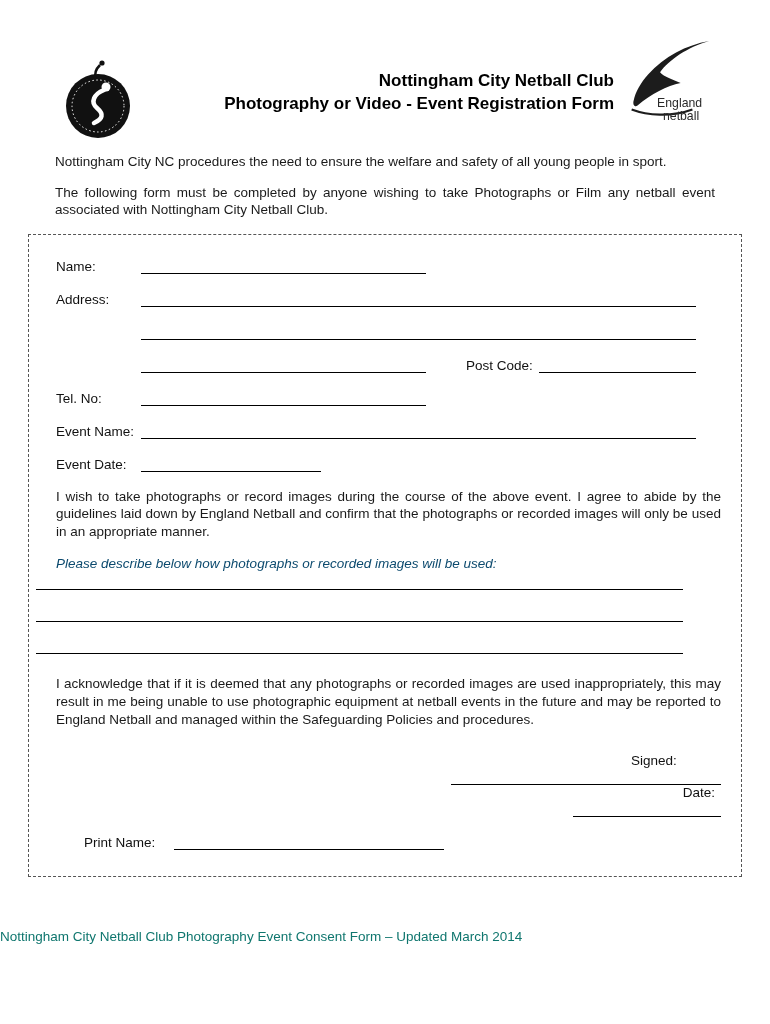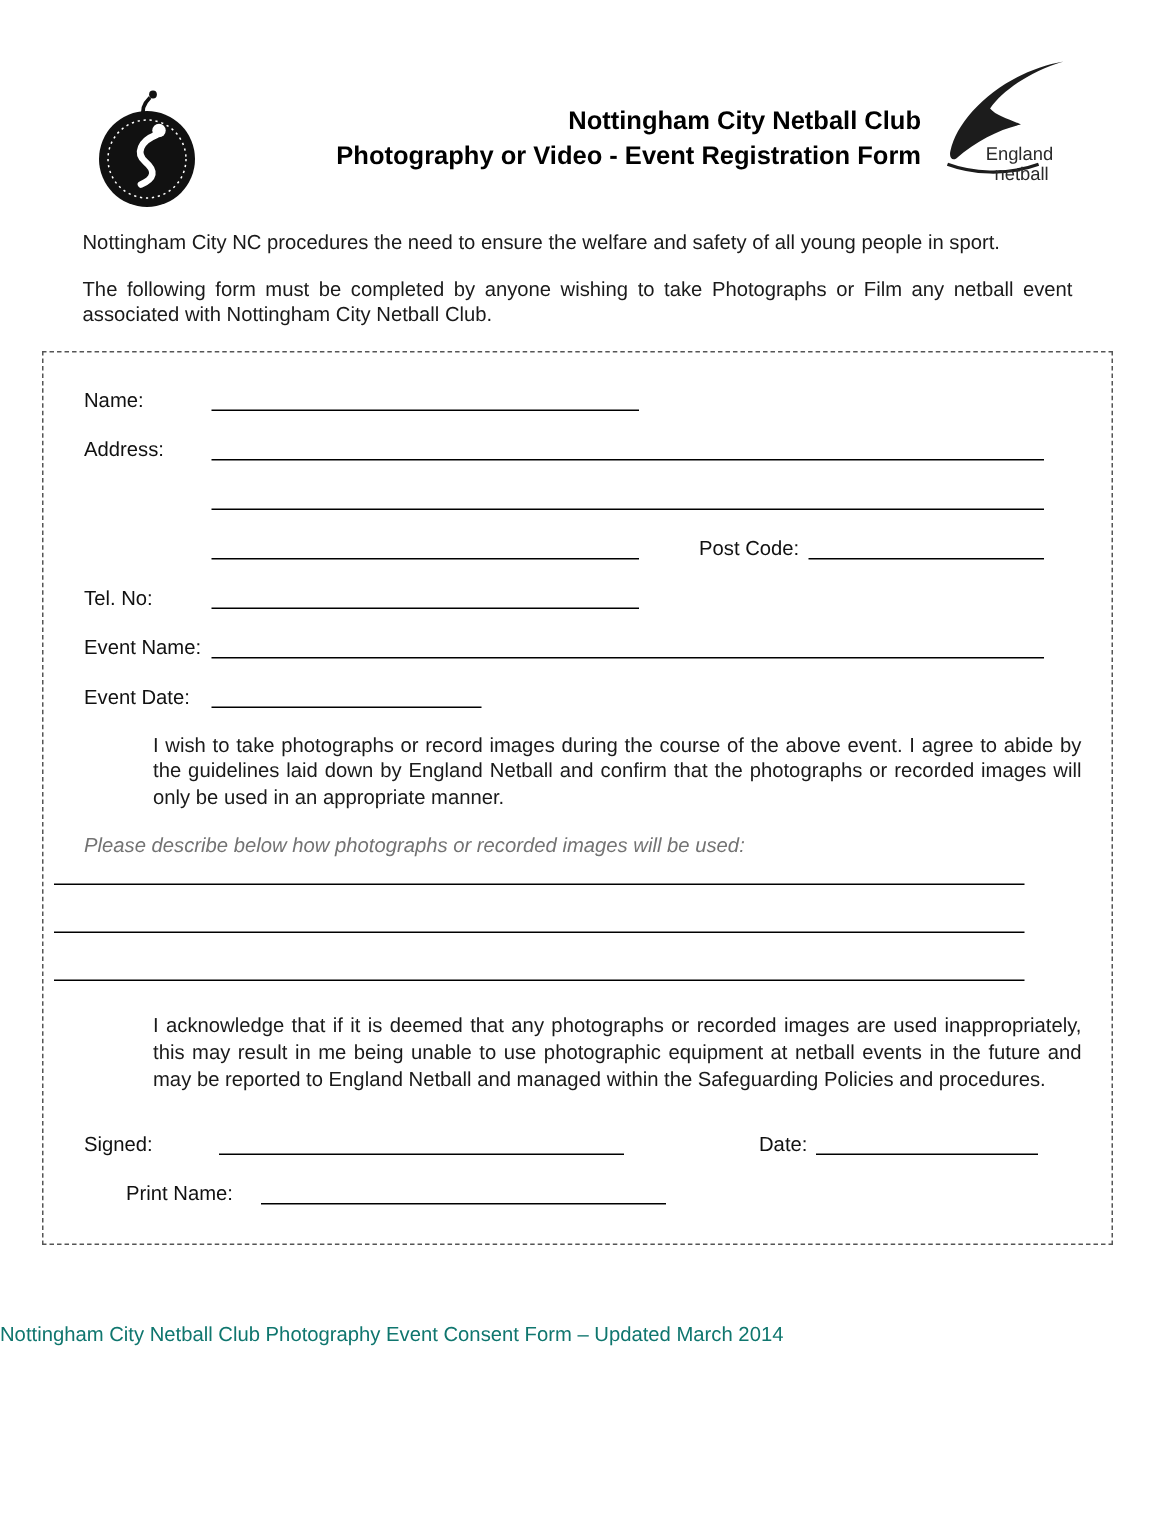--- a/index.html
+++ b/index.html
@@ -31,27 +31,27 @@
   .spacer85 { width:85px; flex:0 0 auto; }
   .line { border-bottom:1px solid #000; height:17px; flex:0 0 auto; }
   .w285 { width:285px; }
   .w270 { width:270px; }
   .w180 { width:180px; }
   .w148 { width:148px; }
   .flexline { flex:1 1 auto; margin-right:25px; }
   .pc-label { margin-left:40px; margin-right:6px; flex:0 0 auto; }
   .date-label { margin-left:90px; margin-right:6px; flex:0 0 auto; }
 
-  .para { margin-top:6px; line-height:1.32; text-align:justify; color:#1a1a1a;margin-left:46px; }
-  .prompt { margin-top:15px; font-style:italic; color:#737373; }
+  .para { margin-top:6px; line-height:1.32; text-align:justify; color:#1a1a1a; }
+  .prompt { margin-top:15px; font-style:italic; color:#0c4a6e; }
   .desc-line { border-bottom:1px solid #000; margin-left:-20px; margin-right:38px; }
   .desc-line.first { height:19px; }
   .desc-line.rest { height:32px; }
   .ack { margin-top:21px; }
-  .signed-row { margin-top:24px; }
+  .signed-row { margin-top:24px;flex-direction:column; }
   .print-row { margin-top:2px; margin-bottom:2px;margin-left:28px; }
 
   
   .footer { margin-top:52px; color:#0f766e; }
   .f2 { margin-top:20px; }
   .it { font-style:italic; }
 </style>
 </head>
 <body>
 

